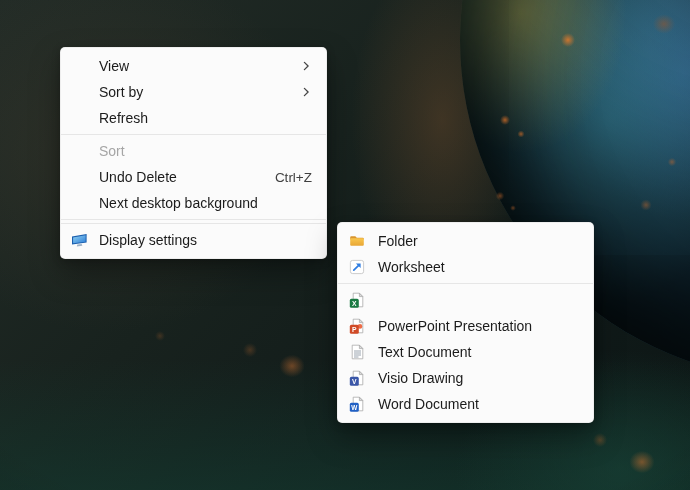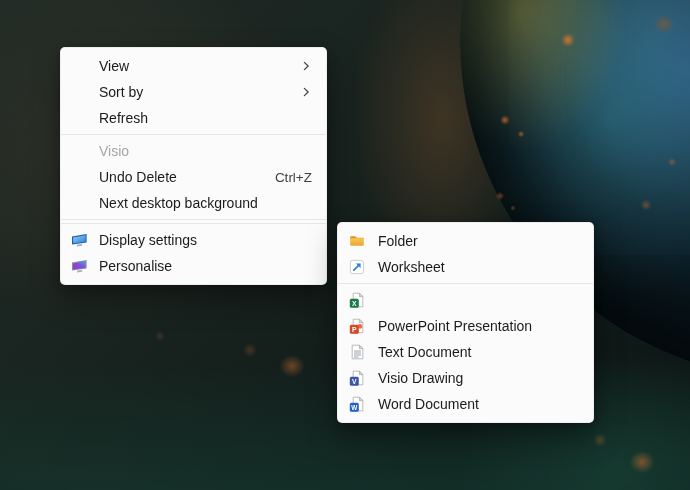--- a/index.html
+++ b/index.html
@@ -93,21 +93,21 @@
 
     <div class="menu-item">
       <span class="icon-slot"></span>
       <span class="label">Refresh</span>
     </div>
 
     <div class="separator"></div>
 
     <div class="menu-item disabled">
       <span class="icon-slot"></span>
-      <span class="label">Visio</span>
+      <span class="label">Sort</span>
     </div>
 
     <div class="menu-item">
       <span class="icon-slot"></span>
       <span class="label">Undo Delete</span>
       <span class="accel">Ctrl+Z</span>
     </div>
 
     <div class="menu-item">
       <span class="icon-slot"></span>
@@ -129,37 +129,20 @@
               </linearGradient>
             </defs>
           <polygon points="1,4.6 15.6,2 15.6,10.4 1,12.4" fill="#1b5fae"></polygon>
           <polygon points="2.1,5.6 14.6,3.3 14.6,9.7 2.1,11.2" fill="url(#scr1)"></polygon>
           <polygon points="6.3,12.4 10.7,11.9 11.3,13.8 5.8,14.4" fill="#9fb3c8"></polygon>
         </svg>
       </span>
       <span class="label">Display settings</span>
     </div>
 
-    <div class="menu-item">
-      <span class="icon-slot">
-        <svg width="17" height="16" viewBox="0 0 17 16">
-          <defs>
-              <linearGradient id="scr2" x1="0" y1="1" x2="1" y2="0">
-            <stop offset="0" stop-color="#a82bd4"></stop>
-                <stop offset="0.55" stop-color="#7b54d9"></stop>
-                <stop offset="1" stop-color="#4aa3e8"></stop>
-              </linearGradient>
-            </defs>
-          <polygon points="1,4.6 15.6,2 15.6,10.4 1,12.4" fill="#8a8f96"></polygon>
-          <polygon points="2.1,5.6 14.6,3.3 14.6,9.7 2.1,11.2" fill="url(#scr2)"></polygon>
-          <polygon points="6.3,12.4 10.7,11.9 11.3,13.8 5.8,14.4" fill="#9fb3c8"></polygon>
-        </svg>
-      </span>
-      <span class="label">Personalise</span>
-    </div>
 
   </div>
 
   <div class="menu sub">
 
     <div class="menu-item">
       <span class="icon-slot">
         <svg width="16" height="16" viewBox="0 0 16 16">
           <defs>
               <linearGradient id="gold" x1="0" y1="0" x2="0" y2="1">

